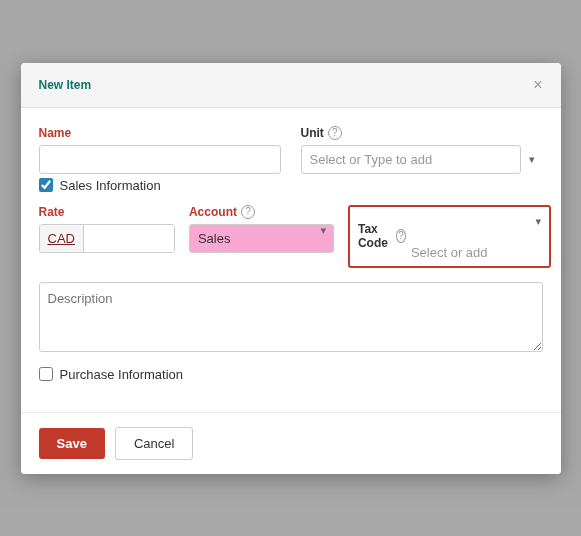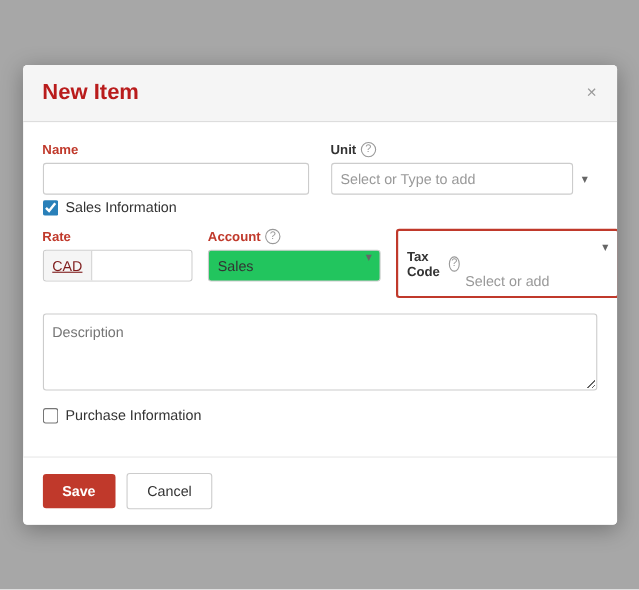--- a/index.html
+++ b/index.html
@@ -29,23 +29,23 @@
     }
     .modal-header {
       background: #f5f5f5;
       padding: 14px 18px;
       border-bottom: 1px solid #ddd;
       display: flex;
       justify-content: space-between;
       align-items: center;
     }
     .modal-title {
-      font-size: 20px;
+      font-size: 12px;
       font-weight: bold;
-      color: #b91c1c;
+      color: #0f766e;
     }
     .close-btn {
       background: none;
       border: none;
       font-size: 16px;
       color: #999;
       cursor: pointer;
       line-height: 1;
       padding: 0;
     }
@@ -118,21 +118,21 @@
     .select-chevron {
       position: absolute;
       right: 8px;
       pointer-events: none;
       color: #666;
       font-size: 11px;
     }
     .unit-select select { width: 220px; }
     .section-checkbox {
       display: flex;
-      align-items: flex-end;
+      align-items: flex-start;
       gap: 7px;
       margin-bottom: 12px;
     }
     .section-checkbox input[type="checkbox"] {
       width: 14px;
       height: 14px;
       accent-color: #2980b9;
     }
     .section-checkbox label {
       font-size: 13px;
@@ -173,24 +173,24 @@
       position: relative;
     }
     .account-select-wrapper select {
       appearance: none;
       -webkit-appearance: none;
       border: 1px solid #ccc;
       border-radius: 3px;
       padding: 6px 28px 6px 8px;
       font-size: 13px;
       color: #333;
-      background: #22c55e;
-      outline: none;
-      cursor: pointer;
-      width: 157px;
+      background: #f9a8d4;
+      outline: none;
+      cursor: pointer;
+      width: 145px;
     }
     .tax-code-group {
       display: flex;
       gap: 5px;
       border: 2px solid #c0392b;
       border-radius: 3px;
       padding: 6px 8px;
     }
     .tax-code-inner {
       position: relative;

